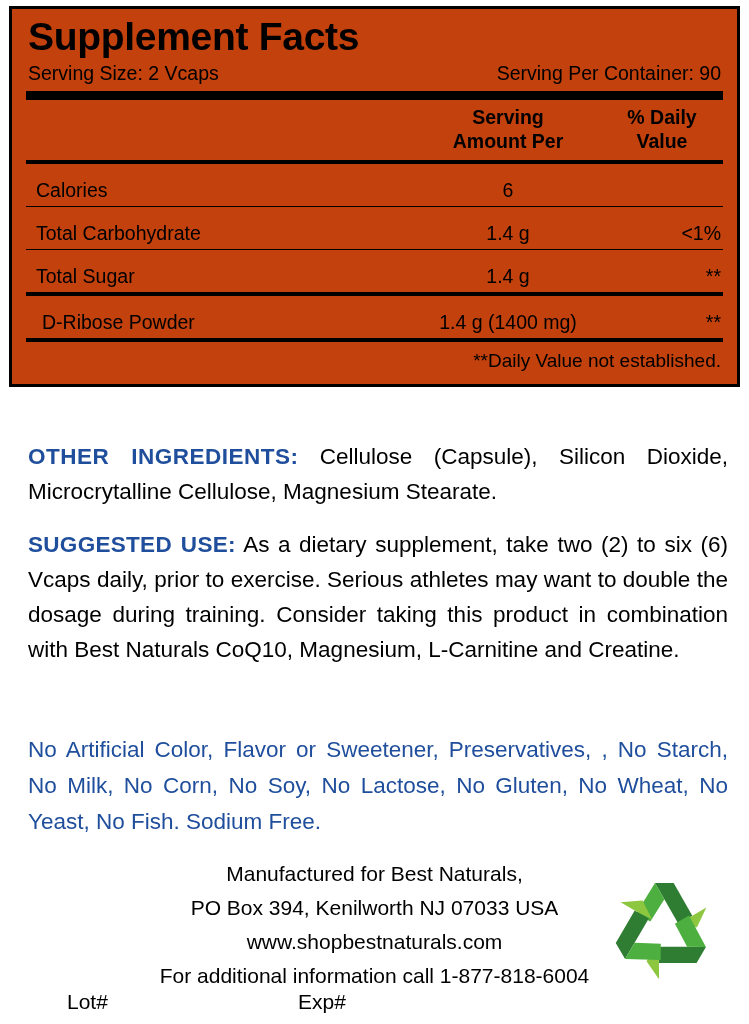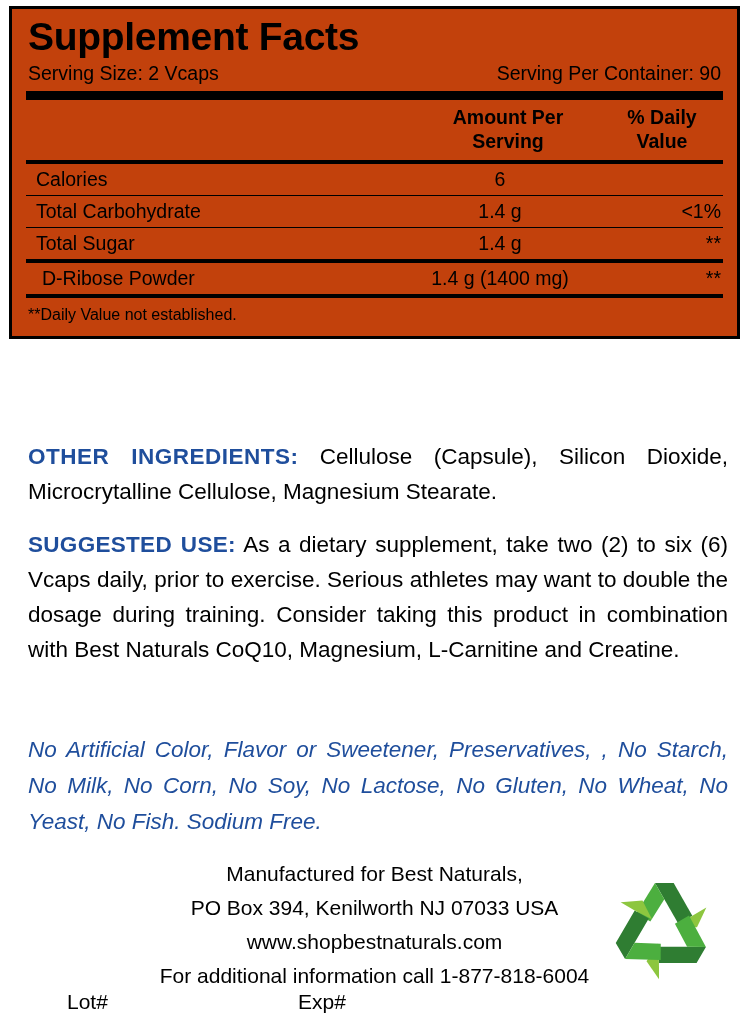--- a/index.html
+++ b/index.html
@@ -79,32 +79,32 @@
     width: 118px;
     text-align: center;
     font-weight: bold;
     font-size: 19.5px;
     line-height: 1.25;
   }
 
   .sf-row {
     display: flex;
     align-items: center;
-    padding: 4px 2px 4px 2px;
-    font-size: 19.5px;
-    gap: 8px;
+    padding: 15px 2px 4px 2px;
+    font-size: 19.5px;
   }
   .sf-row .col-name { flex: 1 1 auto; padding-left: 8px;}
   .sf-row .col-amt  { width: 190px; text-align: center; }
   .sf-row .col-dv   { width: 118px; text-align: right; }
   .sf-row.indent .col-name { padding-left: 14px; }
 
   .sf-footnote {
-    font-size: 16px;
+    font-size: 19px;
     padding: 8px 2px 2px 2px;
+    text-align: right;
   }
 
   
   .body-block {
     position: absolute;
     left: 28px;
     width: 700px;
     box-sizing: border-box;
   }
 
@@ -119,21 +119,20 @@
   .lbl {
     color: #1f4e9c;
     font-weight: bold;
     letter-spacing: 0.3px;
   }
   .lbl.spread { letter-spacing: 0.5px; }
 
   .freeform {
     font-size: 22.5px;
     line-height: 1.6;
-    font-style: italic;
     color: #1f4e9c;
     text-align: justify;
     margin: 0;
   }
 
   
   .footer {
     position: absolute;
     left: 0;
     top: 857px;
@@ -183,22 +182,22 @@
     <div class="sf-servingrow">
       <span>Serving Size: 2 Vcaps</span>
       <span>Serving Per Container: 90</span>
     </div>
 
     <div class="rule-thick"></div>
 
     <div class="sf-head">
       <div class="col-name"></div>
       <div class="col-amt">
+        <div>Serving</div>
         <div>Amount Per</div>
-        <div>Serving</div>
       </div>
       <div class="col-dv">
         <div>% Daily</div>
         <div>Value</div>
       </div>
     </div>
 
     <div class="rule-med"></div>
 
     <div class="sf-row">

